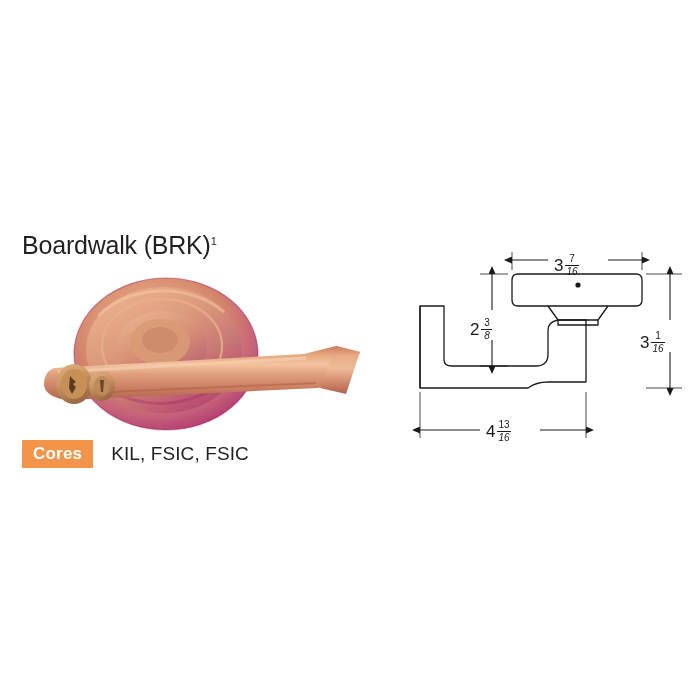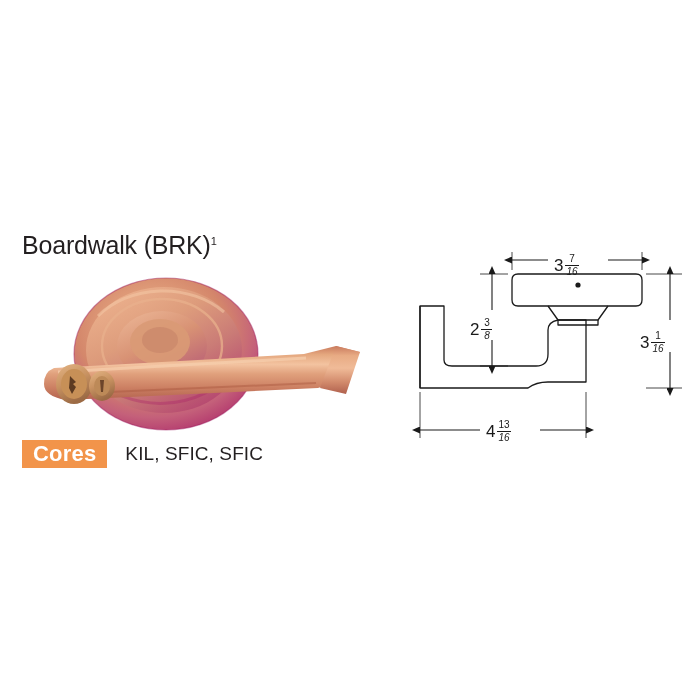--- a/index.html
+++ b/index.html
@@ -51,21 +51,21 @@
     position: absolute;
     left: 22px;
     top: 440px;
     height: 28px;
     display: flex;
     align-items: center;
   }
   .cores-badge {
     background: #f2944a;
     color: #ffffff;
-    font-size: 22px;
+    font-size: 17px;
     font-weight: bold;
     letter-spacing: 0.2px;
     padding: 4px 11px 5px 11px;
     line-height: 19px;
   }
   .cores-list {
     margin-left: 18px;
     font-size: 19px;
     color: #231f20;
     letter-spacing: 0.1px;
@@ -208,21 +208,21 @@
         <path d="M 34 100 L 40 106 L 37 108 L 40 111 L 36 118 L 33 112 Z" fill="#5d3b22"></path>
         <ellipse cx="66" cy="110" rx="13" ry="15" fill="url(#cylGrad)"></ellipse>
         <ellipse cx="66" cy="110" rx="8" ry="10" fill="#bd8a58"></ellipse>
         <path d="M 64 104 L 68 104 L 67 116 L 65 116 Z" fill="#6b452a"></path>
       </g>
     </svg>
   </div>
 
   <div class="cores-row">
     <span class="cores-badge">Cores</span>
-    <span class="cores-list">KIL, SFIC, SFIC</span>
+    <span class="cores-list">KIL, FSIC, FSIC</span>
   </div>
 
   <div class="drawing">
     <svg width="286" height="200" viewBox="0 0 286 200" xmlns="http://www.w3.org/2000/svg" stroke="#1a1a1a" fill="none">
       <defs>
         <marker id="arrL" markerWidth="9" markerHeight="7" refX="8" refY="3.5" orient="auto" markerUnits="userSpaceOnUse">
           <path d="M 8 0 L 0 3.5 L 8 7 z" fill="#1a1a1a" stroke="none"></path>
         </marker>
         <marker id="arrR" markerWidth="9" markerHeight="7" refX="1" refY="3.5" orient="auto" markerUnits="userSpaceOnUse">
           <path d="M 1 0 L 9 3.5 L 1 7 z" fill="#1a1a1a" stroke="none"></path>

